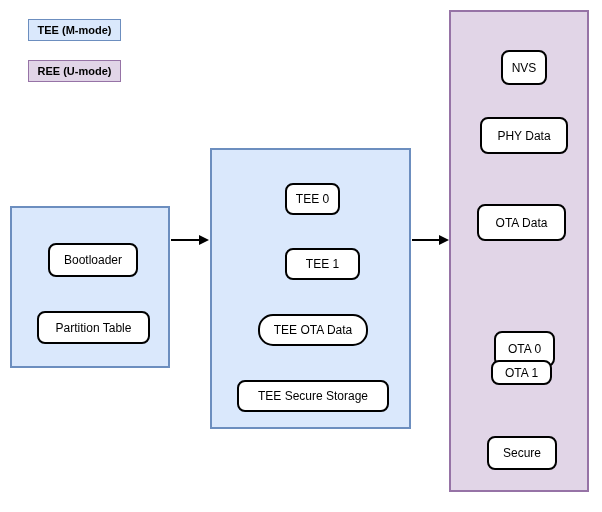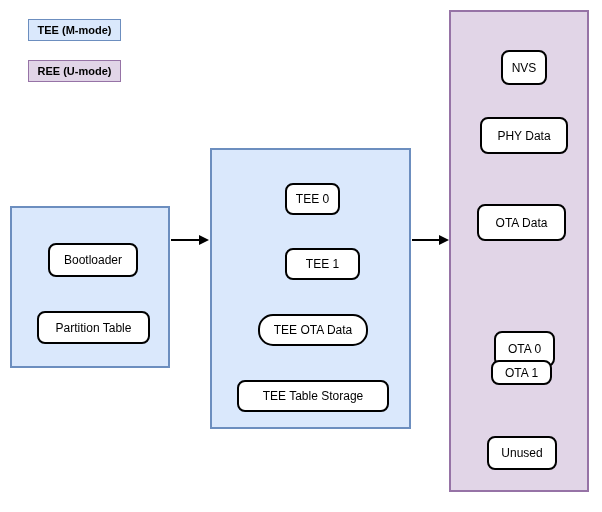--- a/index.html
+++ b/index.html
@@ -48,30 +48,30 @@
 
   <div class="region tee region-boot">
     <div class="node" style="left:36px;top:35px;width:90px;height:34px;">Bootloader</div>
     <div class="node" style="left:25px;top:103px;width:113px;height:33px;">Partition Table</div>
   </div>
 
   <div class="region tee region-teemain">
     <div class="node" style="left:73px;top:33px;width:55px;height:32px;">TEE 0</div>
     <div class="node" style="left:73px;top:98px;width:75px;height:32px;">TEE 1</div>
     <div class="node" style="left:46px;top:164px;width:110px;height:32px;border-radius:15px;">TEE OTA Data</div>
-    <div class="node" style="left:25px;top:230px;width:152px;height:32px;">TEE Table Storage</div>
+    <div class="node" style="left:25px;top:230px;width:152px;height:32px;">TEE Secure Storage</div>
   </div>
 
   <div class="region ree region-ree">
     <div class="node" style="left:50px;top:38px;width:46px;height:35px;">NVS</div>
     <div class="node" style="left:29px;top:105px;width:88px;height:37px;">PHY Data</div>
     <div class="node" style="left:26px;top:192px;width:89px;height:37px;">OTA Data</div>
     <div class="node" style="left:43px;top:271px;width:61px;height:36px;margin-top:48px;">OTA 0</div>
     <div class="node" style="left:40px;top:348px;width:61px;height:25px;">OTA 1</div>
-    <div class="node" style="left:36px;top:424px;width:70px;height:34px;">Unused</div>
+    <div class="node" style="left:36px;top:424px;width:70px;height:34px;">Secure</div>
   </div>
 
   <svg class="arrow-layer" viewBox="0 0 602 512" xmlns="http://www.w3.org/2000/svg">
     <g>
       <line x1="171" y1="240" x2="200" y2="240" stroke="var(--arrow)" stroke-width="2"></line>
       <polygon points="209,240 199,235 199,245" fill="var(--arrow)"></polygon>
     </g>
     <g>
       <line x1="412" y1="240" x2="440" y2="240" stroke="var(--arrow)" stroke-width="2"></line>
       <polygon points="449,240 439,235 439,245" fill="var(--arrow)"></polygon>

